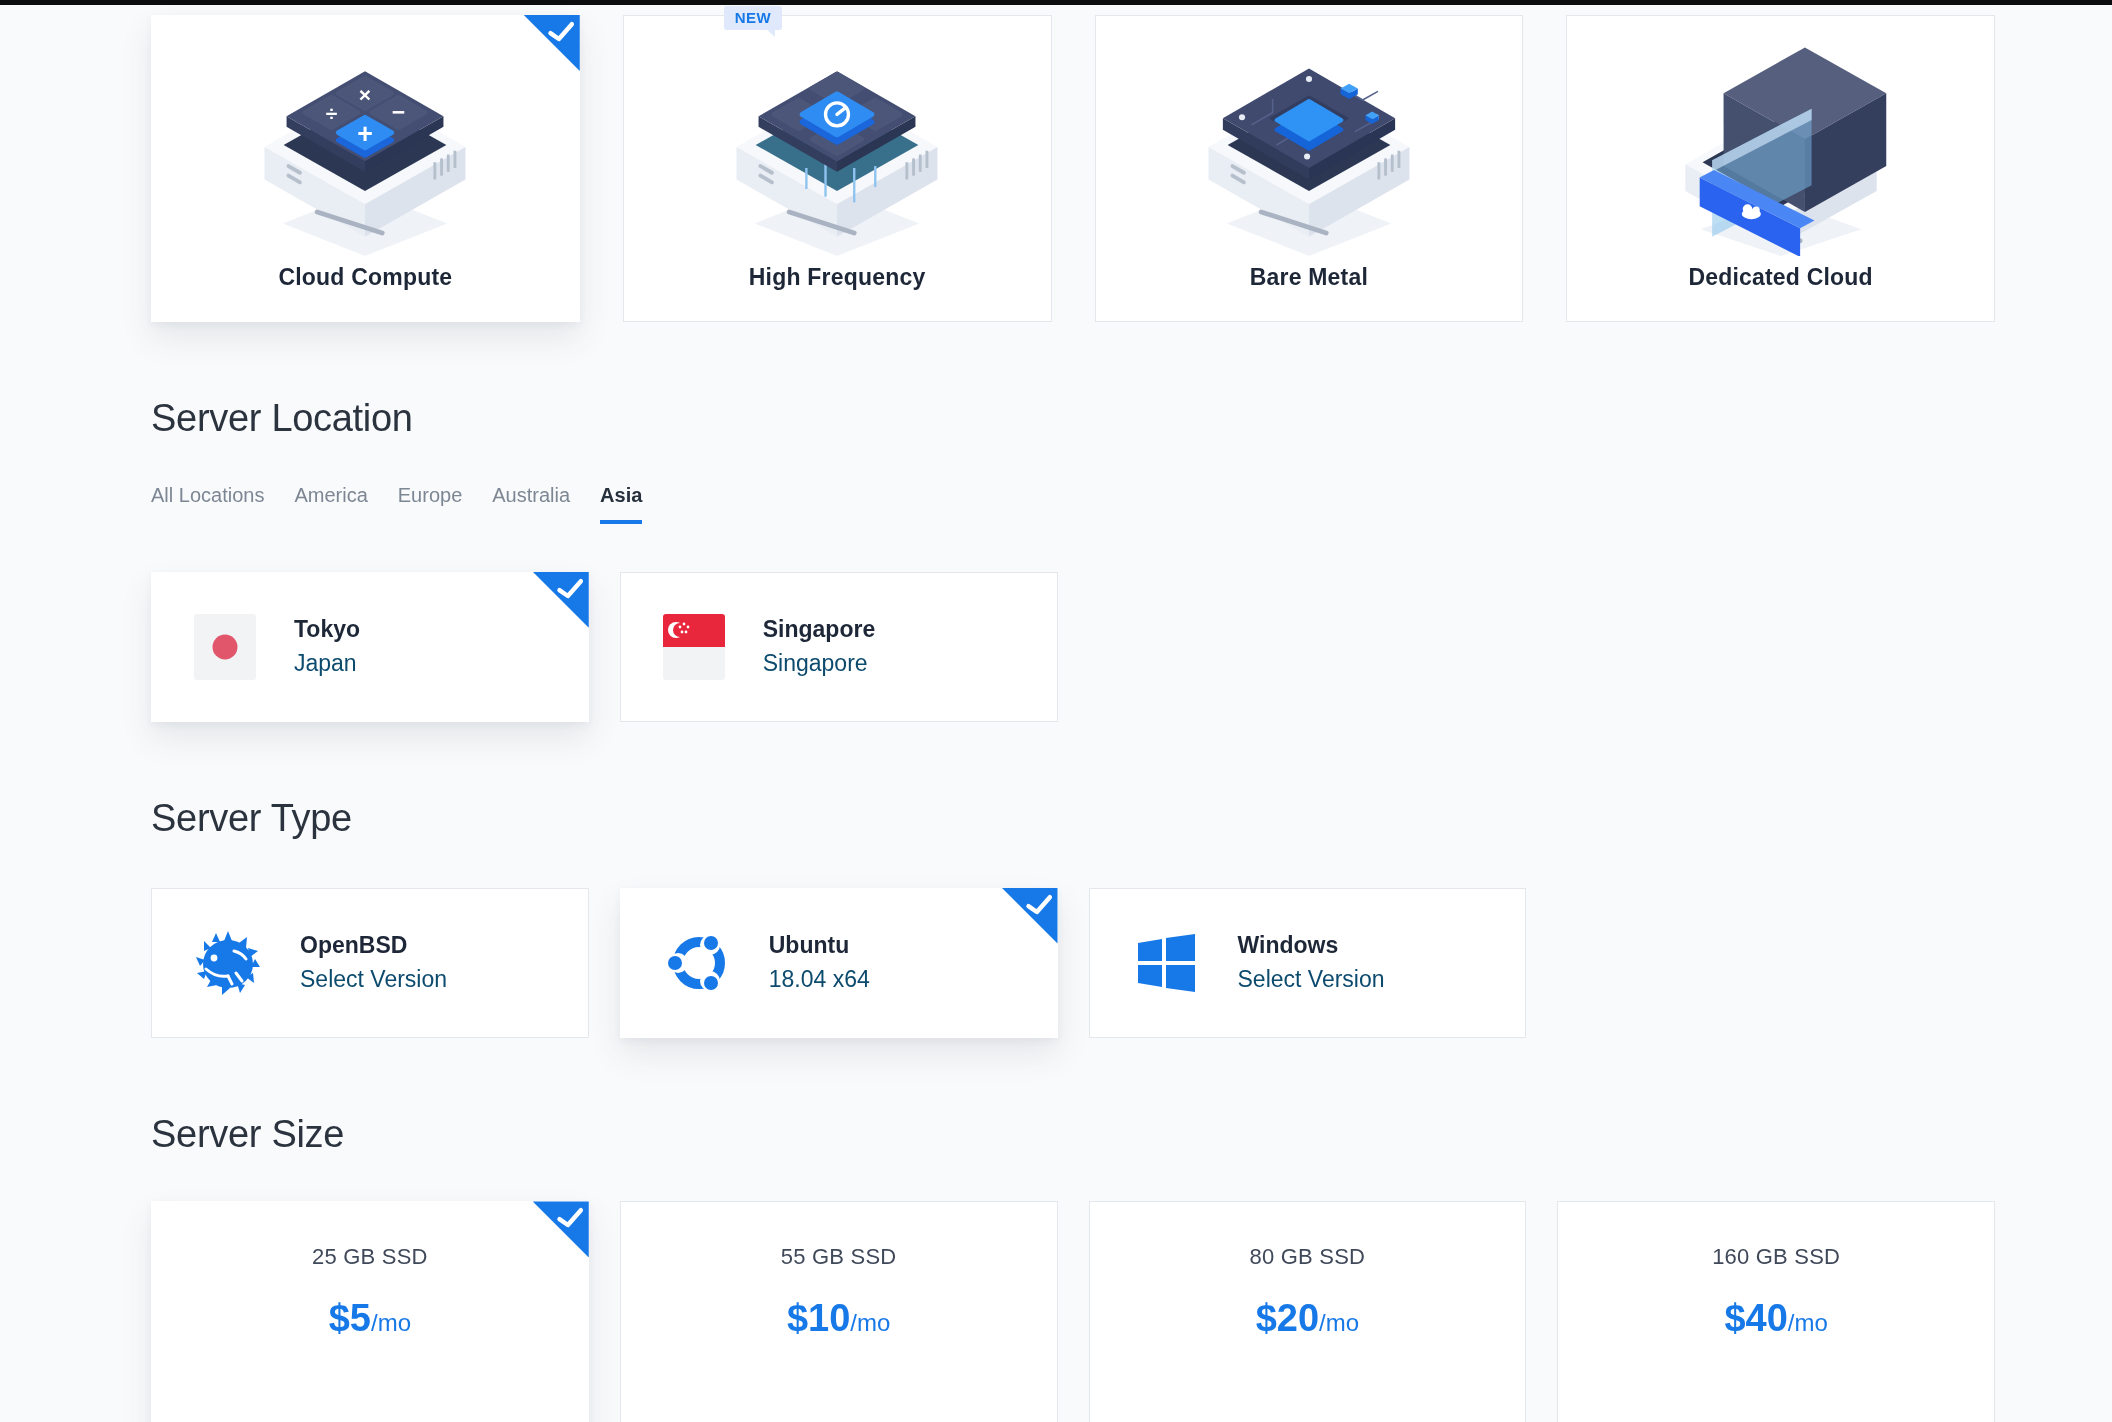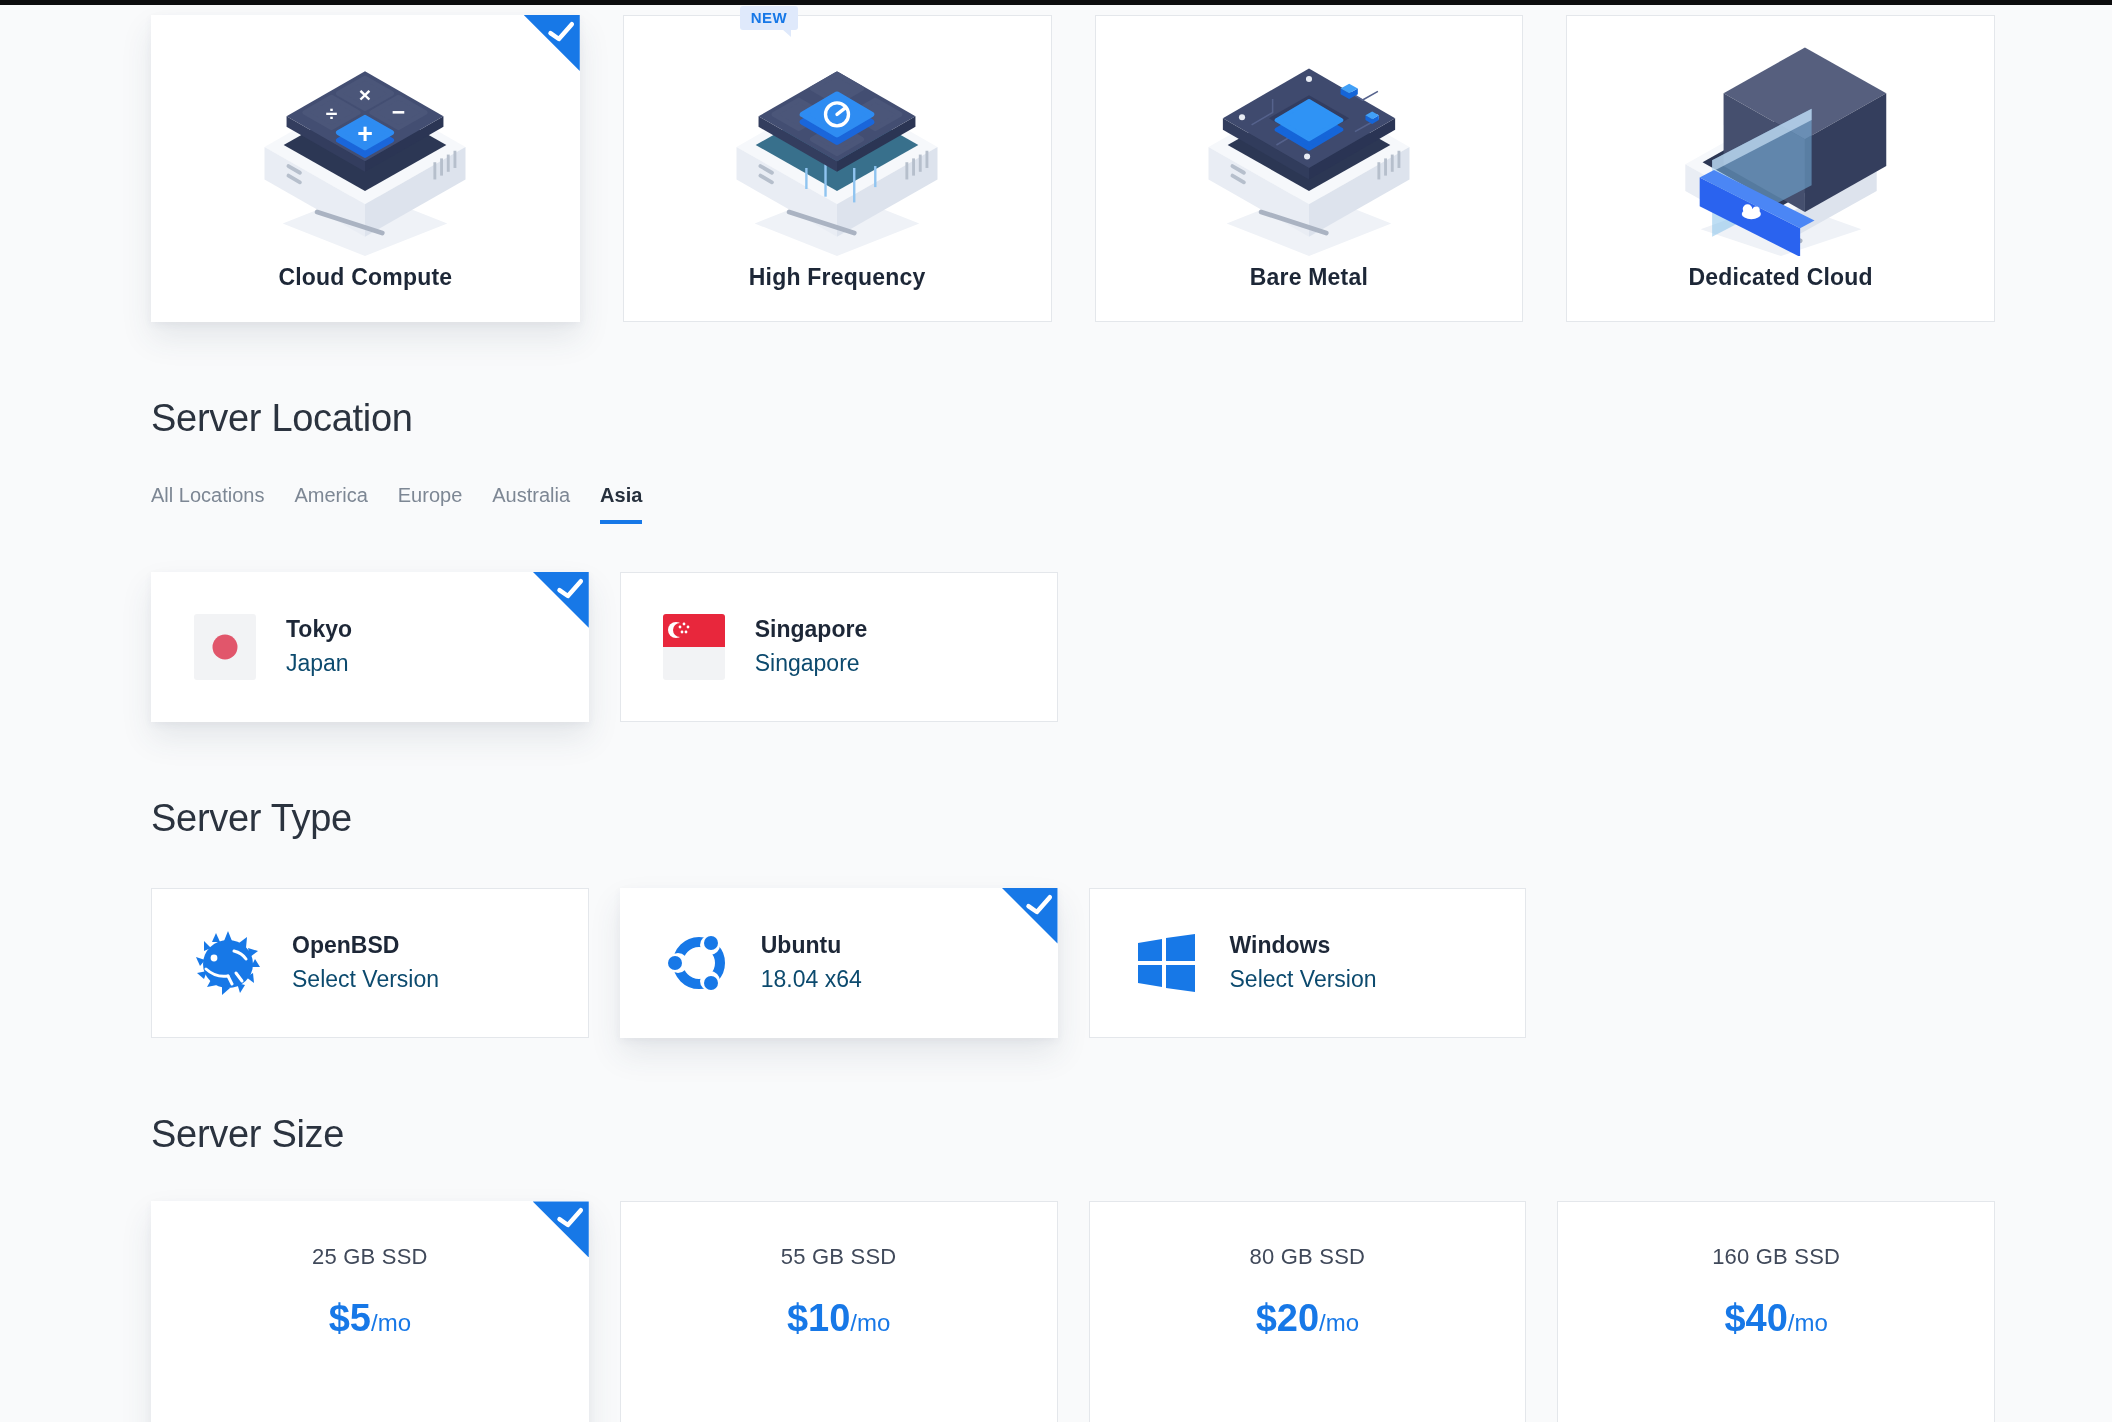--- a/index.html
+++ b/index.html
@@ -18,35 +18,35 @@
   .corner{position:absolute;top:-1px;right:-1px;width:56px;height:56px;background:#1778e7;
           clip-path:polygon(0 0,100% 0,100% 100%);}
   .corner svg{position:absolute;top:7px;right:5px;transform:rotate(-6deg);}
 
   
   .products{display:grid;grid-template-columns:repeat(4,1fr);gap:43px;}
   .product-card{height:307px;display:flex;flex-direction:column;align-items:center;justify-content:flex-end;padding-bottom:30px;}
   .illus{flex:1;display:flex;align-items:center;justify-content:center;padding-top:10px;}
   .product-title{font-size:23px;font-weight:700;color:#1d2737;letter-spacing:.2px;text-align:right;}
   .new-badge{position:absolute;top:-10px;left:100px;background:#dfe9fb;color:#1778e7;
-             font-size:15px;font-weight:700;padding:3px 11px 4px;border-radius:3px;letter-spacing:.5px;margin-left:16px;}
+             font-size:15px;font-weight:700;padding:3px 11px 4px;border-radius:3px;letter-spacing:.5px;}
   .new-badge:after{content:"";position:absolute;right:7px;bottom:-7px;width:0;height:0;
              border-top:8px solid #dfe9fb;border-left:9px solid transparent;}
 
   
   h2{margin:76px 0 0 0;font-size:38px;font-weight:400;color:#2b333f;letter-spacing:-.3px;line-height:1.1;}
 
   
   .tabs{display:flex;gap:30px;margin-top:44px;}
   .tab{font-size:20px;color:#7d8794;padding-bottom:13px;border-bottom:4px solid transparent;cursor:pointer;}
   .tab.active{color:#27303d;font-weight:600;border-bottom-color:#1778e7;}
 
   
   .grid4{display:grid;grid-template-columns:repeat(4,1fr);gap:31px;margin-top:48px;}
-  .pick-card{height:150px;display:flex;align-items:center;padding-left:42px;gap:30px;}
+  .pick-card{height:150px;display:flex;align-items:center;padding-left:42px;gap:38px;}
   .pick-text .t1{font-size:23px;font-weight:700;color:#1d2737;}
   .pick-text .t2{font-size:23px;color:#0c4a6e;margin-top:7px;}
   .flag{width:62px;height:66px;border-radius:3px;overflow:hidden;flex:none;}
   .osicon{width:68px;height:68px;flex:none;}
 
   
   .size-card{height:250px;text-align:center;padding-top:42px;}
   .size-title{font-size:22px;font-weight:400;color:#40495a;letter-spacing:.2px;}
   .price{margin-top:27px;color:#1778e7;}
   .price .amt{font-size:38px;font-weight:700;}

